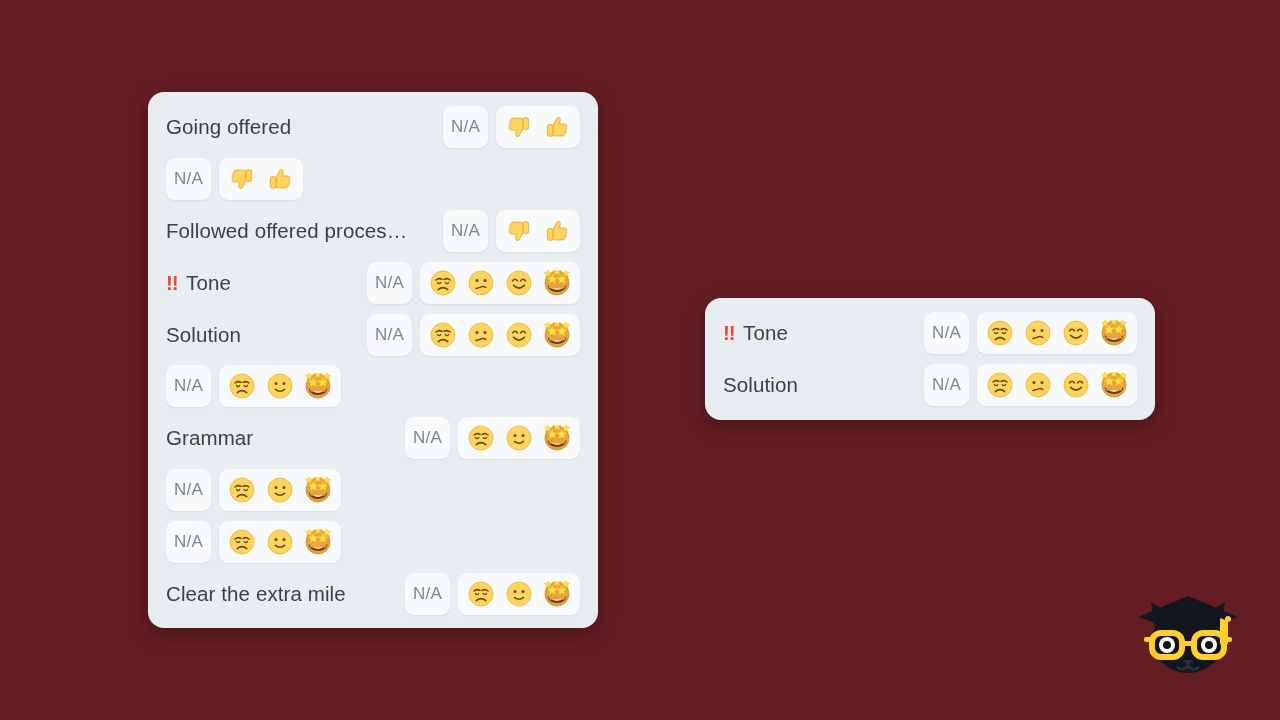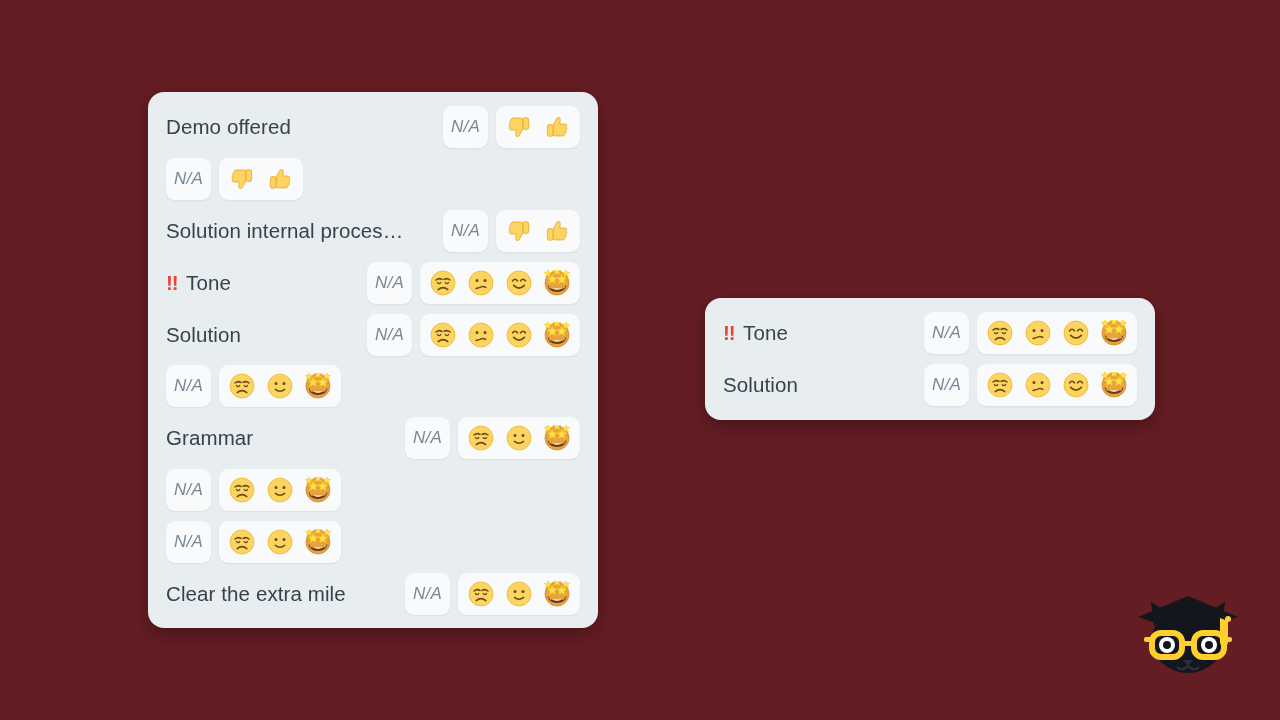--- a/index.html
+++ b/index.html
@@ -59,21 +59,20 @@
     border-radius: 9px;
     height: 42px;
     min-width: 45px;
     display: flex;
     align-items: center;
     justify-content: center;
     font-size: 17px;
     color: #7b8795;
     letter-spacing: 0.2px;
     box-shadow: 0 1px 2px rgba(20,30,45,0.07);
-    font-style: italic;
   }
   .scale-pill {
     flex: 0 0 auto;
     background: #f8fafb;
     border-radius: 9px;
     height: 42px;
     display: flex;
     align-items: center;
     justify-content: center;
     margin-left: 8px;
@@ -98,21 +97,21 @@
     position: absolute;
     left: 1130px; top: 588px;
     width: 116px; height: 92px;
   }
 </style>
 </head>
 <body>
 
 <div class="card" id="card-main">
     <div class="row">
-      <div class="row-label"><span>Demo offered</span></div>
+      <div class="row-label"><span>Going offered</span></div>
       <div class="na-pill">N/A</div>
       <div class="scale-pill">
         <div class="emo">
           <svg viewBox="0 0 26 26" width="26" height="26">
             <g transform="rotate(180 13 13)">
               <path d="M9.2 11.2 L12.6 4.6 q0.6 -1.4 2.1 -1.1 q1.7 0.3 1.6 2.2 L15.7 10 L20.6 10 q2 0 2.2 1.8 q0.1 1 -0.6 1.6 q0.8 0.6 0.6 1.8 q-0.2 1 -1 1.3 q0.6 0.7 0.3 1.7 q-0.3 1 -1.3 1.2 q0.4 0.8 -0.1 1.6 q-0.6 0.9 -1.9 0.9 L11.6 21.9 q-1.4 0 -2.4 -0.7 z" fill="#fcd462" stroke="#eda92c" stroke-width="0.9" stroke-linejoin="round"></path>
               <rect x="3.4" y="10.6" width="5.6" height="11.6" rx="1.8" fill="#fcd462" stroke="#eda92c" stroke-width="0.9"></rect>
             </g>
           </svg>
         </div>
@@ -141,21 +140,21 @@
           <svg viewBox="0 0 26 26" width="26" height="26">
             <g>
               <path d="M9.2 11.2 L12.6 4.6 q0.6 -1.4 2.1 -1.1 q1.7 0.3 1.6 2.2 L15.7 10 L20.6 10 q2 0 2.2 1.8 q0.1 1 -0.6 1.6 q0.8 0.6 0.6 1.8 q-0.2 1 -1 1.3 q0.6 0.7 0.3 1.7 q-0.3 1 -1.3 1.2 q0.4 0.8 -0.1 1.6 q-0.6 0.9 -1.9 0.9 L11.6 21.9 q-1.4 0 -2.4 -0.7 z" fill="#fcd462" stroke="#eda92c" stroke-width="0.9" stroke-linejoin="round"></path>
               <rect x="3.4" y="10.6" width="5.6" height="11.6" rx="1.8" fill="#fcd462" stroke="#eda92c" stroke-width="0.9"></rect>
             </g>
           </svg>
         </div>
       </div>
     </div>
     <div class="row">
-      <div class="row-label"><span>Solution internal proces…</span></div>
+      <div class="row-label"><span>Followed offered proces…</span></div>
       <div class="na-pill">N/A</div>
       <div class="scale-pill">
         <div class="emo">
           <svg viewBox="0 0 26 26" width="26" height="26">
             <g transform="rotate(180 13 13)">
               <path d="M9.2 11.2 L12.6 4.6 q0.6 -1.4 2.1 -1.1 q1.7 0.3 1.6 2.2 L15.7 10 L20.6 10 q2 0 2.2 1.8 q0.1 1 -0.6 1.6 q0.8 0.6 0.6 1.8 q-0.2 1 -1 1.3 q0.6 0.7 0.3 1.7 q-0.3 1 -1.3 1.2 q0.4 0.8 -0.1 1.6 q-0.6 0.9 -1.9 0.9 L11.6 21.9 q-1.4 0 -2.4 -0.7 z" fill="#fcd462" stroke="#eda92c" stroke-width="0.9" stroke-linejoin="round"></path>
               <rect x="3.4" y="10.6" width="5.6" height="11.6" rx="1.8" fill="#fcd462" stroke="#eda92c" stroke-width="0.9"></rect>
             </g>
           </svg>
         </div>

